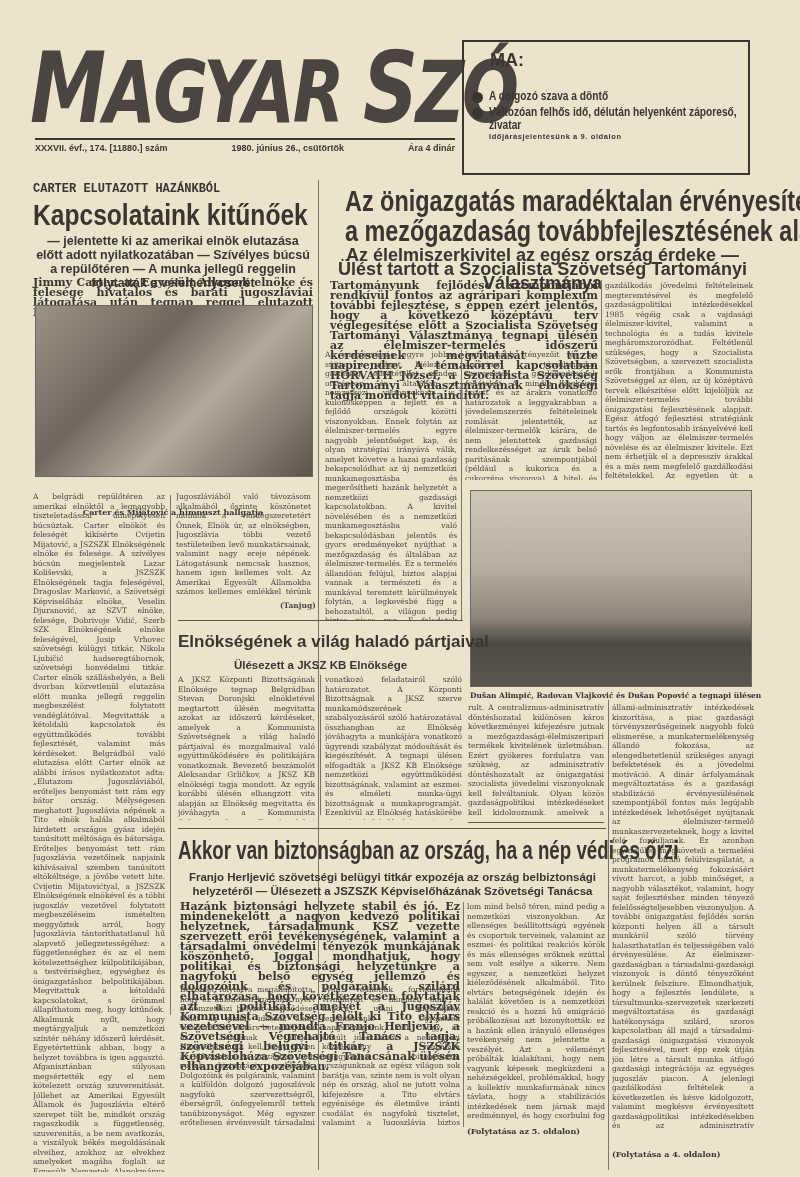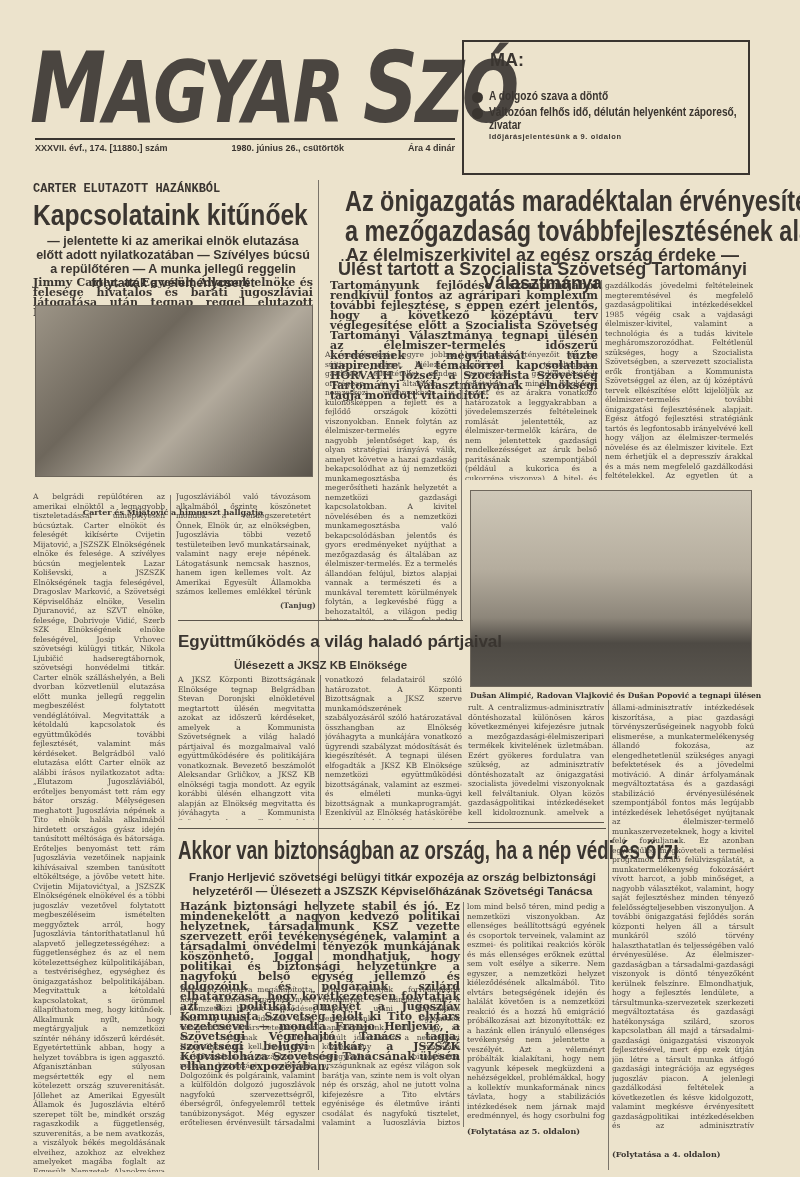--- a/index.html
+++ b/index.html
@@ -80,21 +80,21 @@
 <div class="abs body" style="left:605px;top:281px;width:148px;height:200px;overflow:hidden;">gazdálkodás jövedelmi feltételeinek megteremtésével és megfelelő gazdaságpolitikai intézkedésekkel 1985 végéig csak a vajdasági élelmiszer-kivitel, valamint a technológia és a tudás kivitele megháromszorozódhat. Feltétlenül szükséges, hogy a Szocialista Szövetségben, a szervezett szocialista erők frontjában a Kommunista Szövetséggel az élen, az új középtávú tervek elkészítése előtt kijelöljük az élelmiszer-termelés további önigazgatási fejlesztésének alapjait. Egész átfogó fejlesztési stratégiánk tartós és legfontosabb irányelvévé kell hogy váljon az élelmiszer-termelés növelése és az élelmiszer kivitele. Ezt nem érhetjük el a depresszív árakkal és a más nem megfelelő gazdálkodási feltételekkel. Az egyetlen út a szocialista önigazgatási viszonyok szerteágazó fejlesztése az élelmiszer-termelésben, továbbá az</div>
 <div class="abs photo photo2" style="left:470px;top:490px;width:280px;height:195px;"></div>
 <div class="abs caption" style="left:470px;top:691px;width:280px;font-size:7.5px;">Dušan Alimpić, Radovan Vlajković és Dušan Popović a tegnapi ülésen</div>
 <div class="abs body" style="left:468px;top:703px;width:136px;height:112px;overflow:hidden;">rult. A centralizmus-adminisztratív döntéshozatal különösen káros következményei kifejezésre jutnak a mezőgazdasági-élelmiszeripari termékek kivitelének üzletmában. Ezért gyökeres fordulatra van szükség, az adminisztratív döntéshozatalt az önigazgatási szocialista jövedelmi viszonyoknak kell felváltaniuk. Olyan közös gazdaságpolitikai intézkedéseket kell kidolgoznunk, amelyek a társult munka érdekeiből fakadnak. A</div>
 <div class="abs hline" style="left:468px;top:822px;width:136px;"></div>
 <div class="abs vline" style="left:608px;top:700px;height:470px;"></div>
 <div class="abs body" style="left:612px;top:703px;width:142px;height:425px;overflow:hidden;">állami-adminisztratív intézkedések kiszorítása, a piac gazdasági törvényszerűségeinek nagyobb fokú elismerése, a munkatermelékenység állandó fokozása, az elengedhetetlenül szükséges anyagi befektetések és a jövedelmi motiváció. A dinár árfolyamának megváltoztatása és a gazdasági stabilizáció érvényesülésének szempontjából fontos más legújabb intézkedések lehetőséget nyújtanak az élelmiszer-termelő munkaszervezeteknek, hogy a kivitel felé forduljanak. Ez azonban egyidejűleg megköveteli a termelési programok bíráló felülvizsgálatát, a munkatermelékenység fokozásáért vívott harcot, a jobb minőséget, a nagyobb választékot, valamint, hogy saját fejlesztéshez minden tényező felelősségteljesebben viszonyuljon. A további önigazgatási fejlődés során központi helyen áll a társult munkáról szóló törvény halaszthatatlan és teljességében való érvényesülése. Az élelmiszer-gazdaságban a társadalmi-gazdasági viszonyok is döntő tényezőként kerülnek felszínre. Elmondhatjuk, hogy a fejlesztés lendülete, a társultmunka-szervezetek szerkezeti megváltoztatása és gazdasági hatékonysága szilárd, szoros kapcsolatban áll majd a társadalmi-gazdasági önigazgatási viszonyok fejlesztésével, mert épp ezek útján jön létre a társult munka átfogó gazdasági integrációja az egységes jugoszláv piacon. A jelenlegi gazdálkodási feltételek a következetlen és késve kidolgozott, valamint megkésve érvényesített gazdaságpolitikai intézkedésekben és az adminisztratív döntéshozatalban nyilvánulnak meg, mindenekelőtt a föderációban, csak látszólag és rövid időre oldják meg a problémákat, s az ilyen</div>
 <div class="abs contd" style="left:612px;top:1128px;width:142px;margin-top:21px;">(Folytatása a 4. oldalon)</div>
 
 <div class="abs hline" style="left:178px;top:620px;width:285px;"></div>
-<div class="abs" style="left:178px;top:632px;font-family:'Liberation Sans',sans-serif;font-weight:bold;font-size:17px;white-space:nowrap;">Együttműködés a világ haladó pártjaival</div>
+<div class="abs" style="left:178px;top:632px;font-family:'Liberation Sans',sans-serif;font-weight:bold;font-size:17px;white-space:nowrap;">Elnökségének a világ haladó pártjaival</div>
 <div class="abs sub" style="left:178px;top:658px;width:285px;text-align:center;font-size:11.5px;">Ülésezett a JKSZ KB Elnöksége</div>
 <div class="abs body" style="left:178px;top:675px;width:137px;height:145px;overflow:hidden;">A JKSZ Központi Bizottságának Elnöksége tegnap Belgrádban Stevan Doronjski elnökletével megtartott ülésén megvitatta azokat az időszerű kérdéseket, amelyek a Kommunista Szövetségnek a világ haladó pártjaival és mozgalmaival való együttműködésére és politikájára vonatkoznak. Bevezető beszámolót Aleksandar Grličkov, a JKSZ KB elnökségi tagja mondott. Az egyik korábbi ülésén elhangzott vita alapján az Elnökség megvitatta és jóváhagyta a Kommunista Szövetségnek a nők társadalmi helyzete további fejlesztésére</div>
 <div class="abs vline" style="left:320px;top:675px;height:140px;"></div>
 <div class="abs body" style="left:325px;top:675px;width:137px;height:145px;overflow:hidden;">vonatkozó feladatairól szóló határozatot. A Központi Bizottságnak a JKSZ szerve munkamódszerének szabályozásáról szóló határozatával összhangban az Elnökség jóváhagyta a munkájára vonatkozó ügyrendi szabályzat módosítását és kiegészítését. A tegnapi ülésen elfogadták a JKSZ KB Elnöksége nemzetközi együttműködési bizottságának, valamint az eszmei- és elméleti munka-ügyi bizottságnak a munkaprogramját. Ezenkívül az Elnökség hatáskörébe tartozó más kérdések is napirenden szerepeltek. (Tanjug)</div>
 
 <div class="abs hline" style="left:178px;top:828px;width:428px;"></div>
 <div class="abs h-big" style="left:178px;top:835px;font-size:26px;transform:scaleX(0.72);">Akkor van biztonságban az ország, ha a nép védi és őrzi</div>
 <div class="abs sub" style="left:180px;top:870px;width:425px;text-align:center;font-size:11.5px;">Franjo Herljević szövetségi belügyi titkár expozéja az ország belbiztonsági helyzetéről — Ülésezett a JSZSZK Képviselőházának Szövetségi Tanácsa</div>
 <div class="abs lead" style="left:180px;top:902px;width:280px;">Hazánk biztonsági helyzete stabil és jó. Ez mindenekelőtt a nagyon kedvező politikai helyzetnek, társadalmunk KSZ vezette szervezett erői tevékenységének, valamint a társadalmi önvédelmi tényezők munkájának köszönhető. Joggal mondhatjuk, hogy politikai és biztonsági helyzetünkre a nagyfokú belső egység jellemző és dolgozóink és polgáraink szilárd elhatározása, hogy következetesen folytatják azt a politikát, amelyet a Jugoszláv Kommunista Szövetség jelölt ki Tito elvtárs vezetésével — mondta Franjo Herljević, a Szövetségi Végrehajtó Tanács tagja, szövetségi belügyi titkár, a JSZSZK Képviselőháza Szövetségi Tanácsának ülésén elhangzott expozéjában.</div>
 <div class="abs body" style="left:180px;top:985px;width:135px;height:140px;overflow:hidden;">Beszédét folytatva megállapította, hogy ez különösen igazolást nyert a nemzetközi helyzet kiéleződése, tehát az elmúlt időszak alatt, valamint Tito elvtárs betegségének és halálának idején. Hangsúlyoznunk kell, hogy ebben az időszakban az országban nem voltak biztonsági problémák. Dolgozóink és polgáraink, valamint a külföldön dolgozó jugoszlávok nagyfokú szervezettségről, éberségről, önfegyelemről tettek tanúbizonyságot. Még egyszer erőteljesen érvényesült társadalmi önvédelmi rendszerünk, bebizonyította életképességét, és azt, hogy hatéko-</div>

